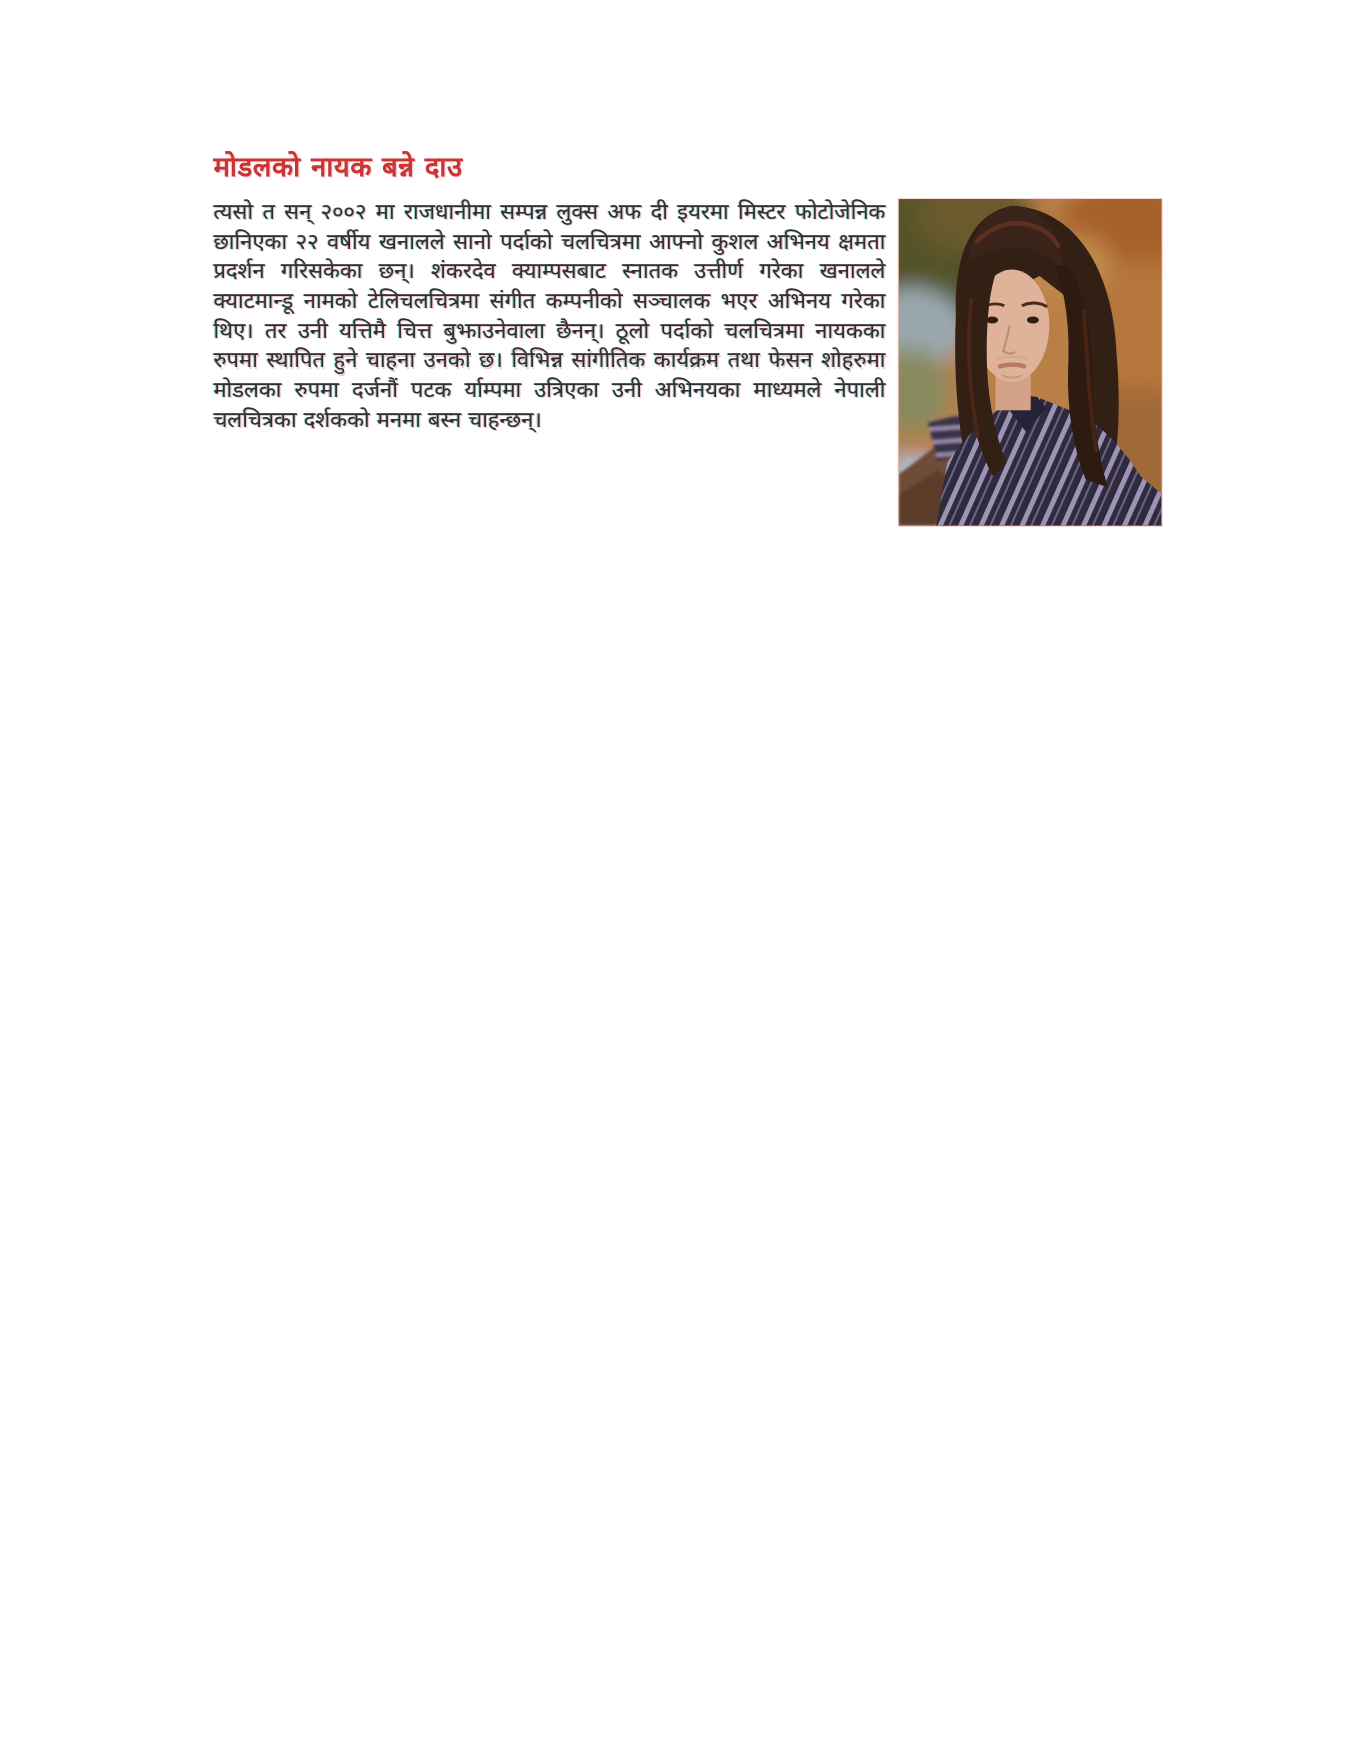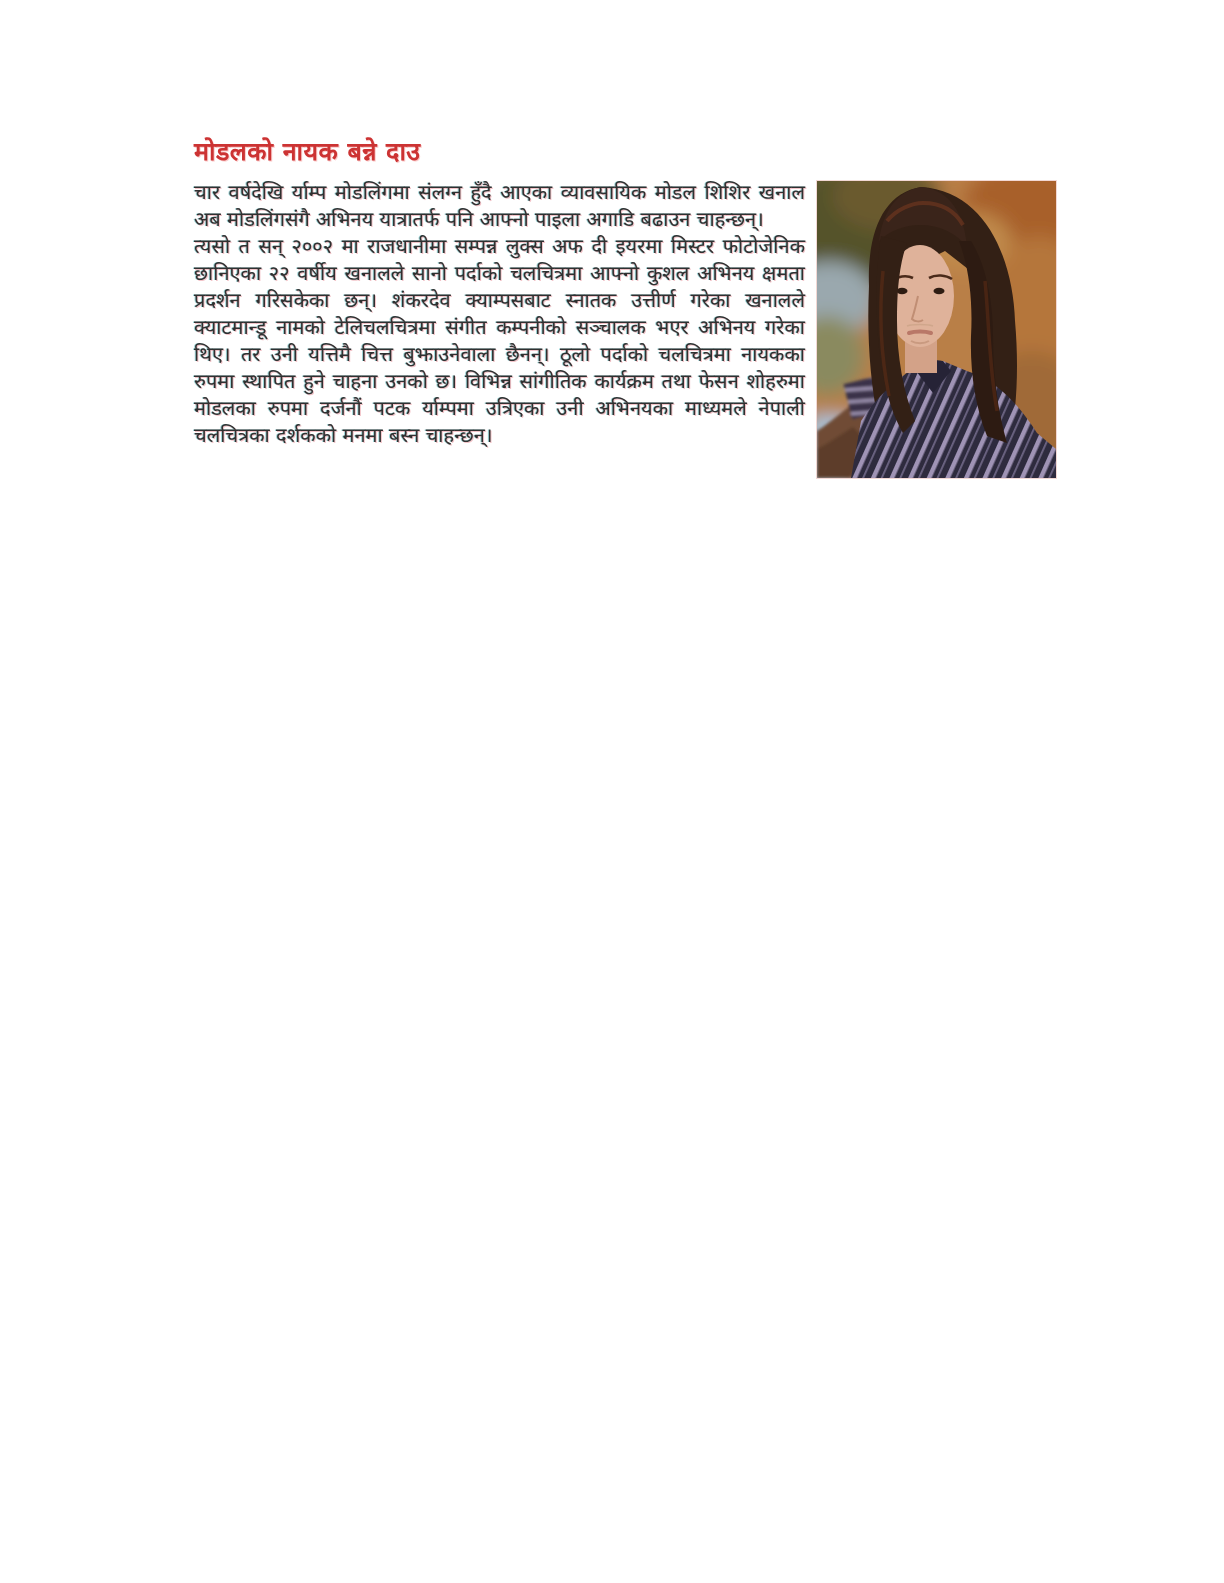--- a/index.html
+++ b/index.html
@@ -128,18 +128,17 @@
                    C86,210 80,175 80,140 C80,110 82,84 90,62 Z" fill="#332015"></path>
           <path d="M142,60 C152,86 156,120 154,155 C153,190 158,225 170,255 L190,262
                    C180,228 176,190 176,155 C176,118 168,82 154,60 Z" fill="#2d1b12"></path>
           <path d="M70,40 C80,28 95,22 106,22 C124,22 138,30 146,44" stroke="#7a3b20" stroke-width="4" fill="none" opacity="0.55"></path>
           <path d="M66,90 C62,130 64,175 72,215" stroke="#6b3017" stroke-width="3.5" fill="none" opacity="0.45"></path>
           <path d="M168,100 C172,140 172,185 180,230" stroke="#6b3017" stroke-width="3.5" fill="none" opacity="0.45"></path>
         </g>
       </svg>
     </figure>
 
-    <p>चार वर्षदेखि र्याम्प मोडलिंगमा संलग्न हुँदै आएका व्यावसायिक मोडल शिशिर खनाल अब मोडलिंगसंगै अभिनय यात्रातर्फ पनि आफ्नो पाइला अगाडि बढाउन चाहन्छन्।</p>
 
     <p>त्यसो त सन् २००२ मा राजधानीमा सम्पन्न लुक्स अफ दी इयरमा मिस्टर फोटोजेनिक छानिएका २२ वर्षीय खनालले सानो पर्दाको चलचित्रमा आफ्नो कुशल अभिनय क्षमता प्रदर्शन गरिसकेका छन्। शंकरदेव क्याम्पसबाट स्नातक उत्तीर्ण गरेका खनालले क्याटमान्डू नामको टेलिचलचित्रमा संगीत कम्पनीको सञ्चालक भएर अभिनय गरेका थिए। तर उनी यत्तिमै चित्त बुझाउनेवाला छैनन्। ठूलो पर्दाको चलचित्रमा नायकका रुपमा स्थापित हुने चाहना उनको छ। विभिन्न सांगीतिक कार्यक्रम तथा फेसन शोहरुमा मोडलका रुपमा दर्जनौं पटक र्याम्पमा उत्रिएका उनी अभिनयका माध्यमले नेपाली चलचित्रका दर्शकको मनमा बस्न चाहन्छन्।</p>
 
   </div>
 </div>
 
 </body></html>

